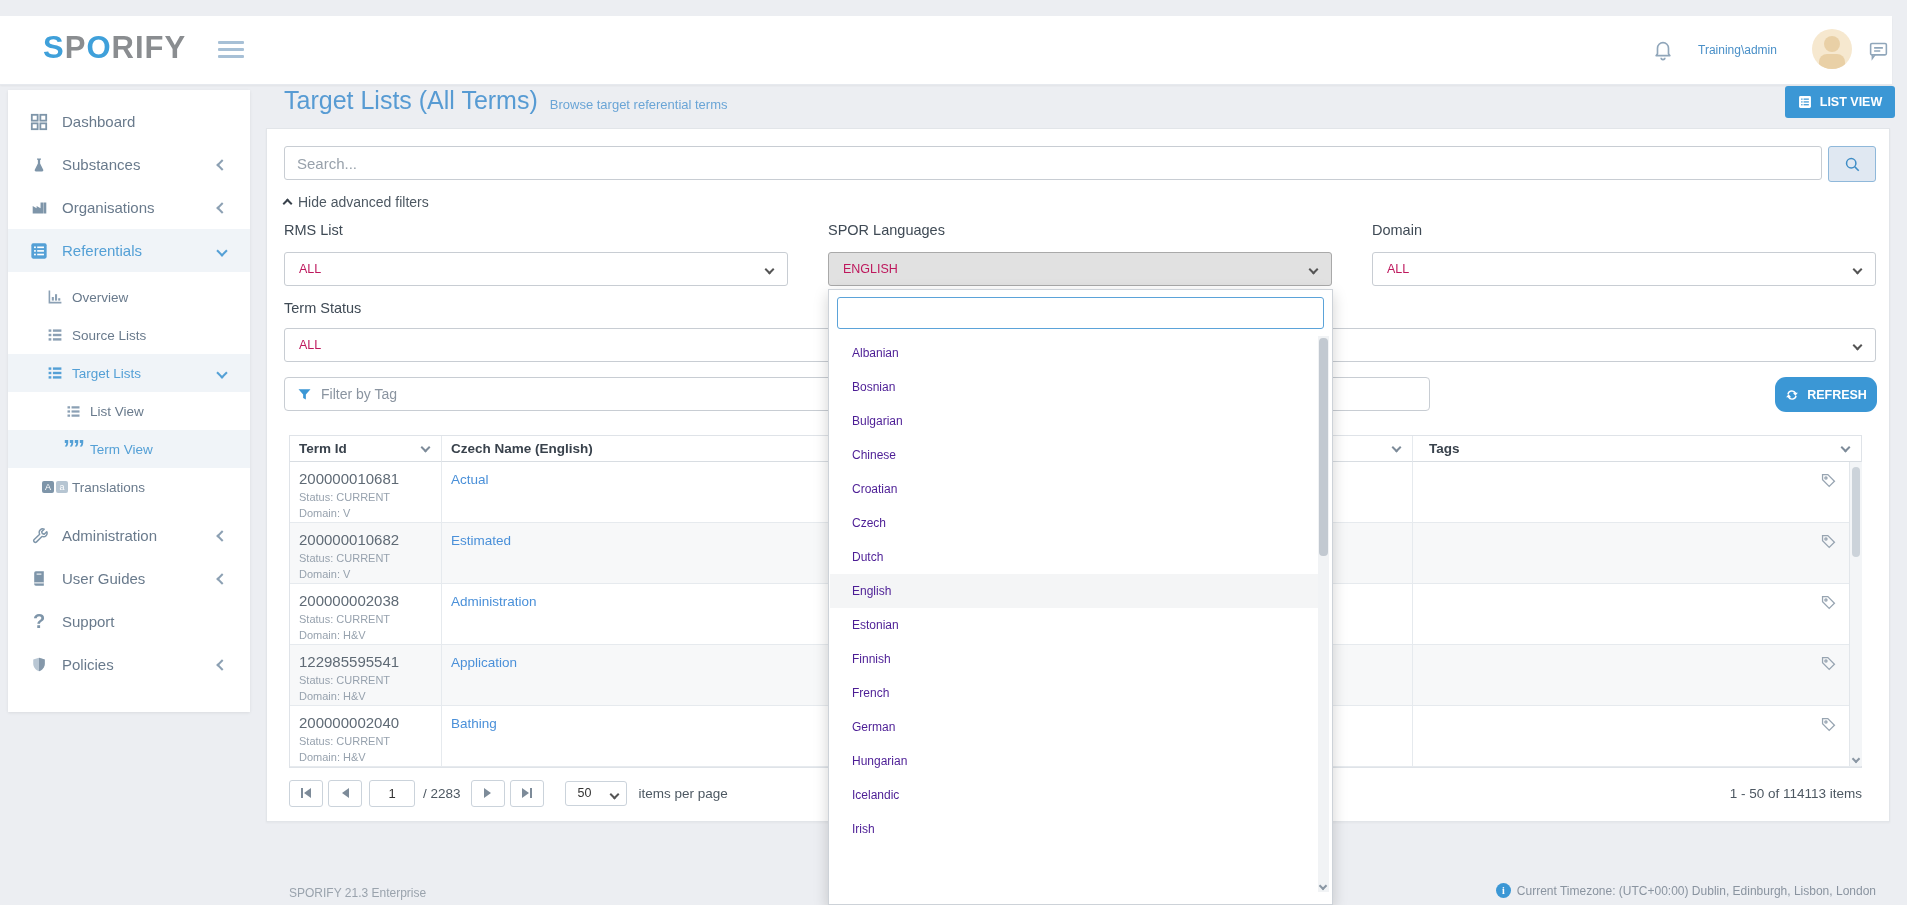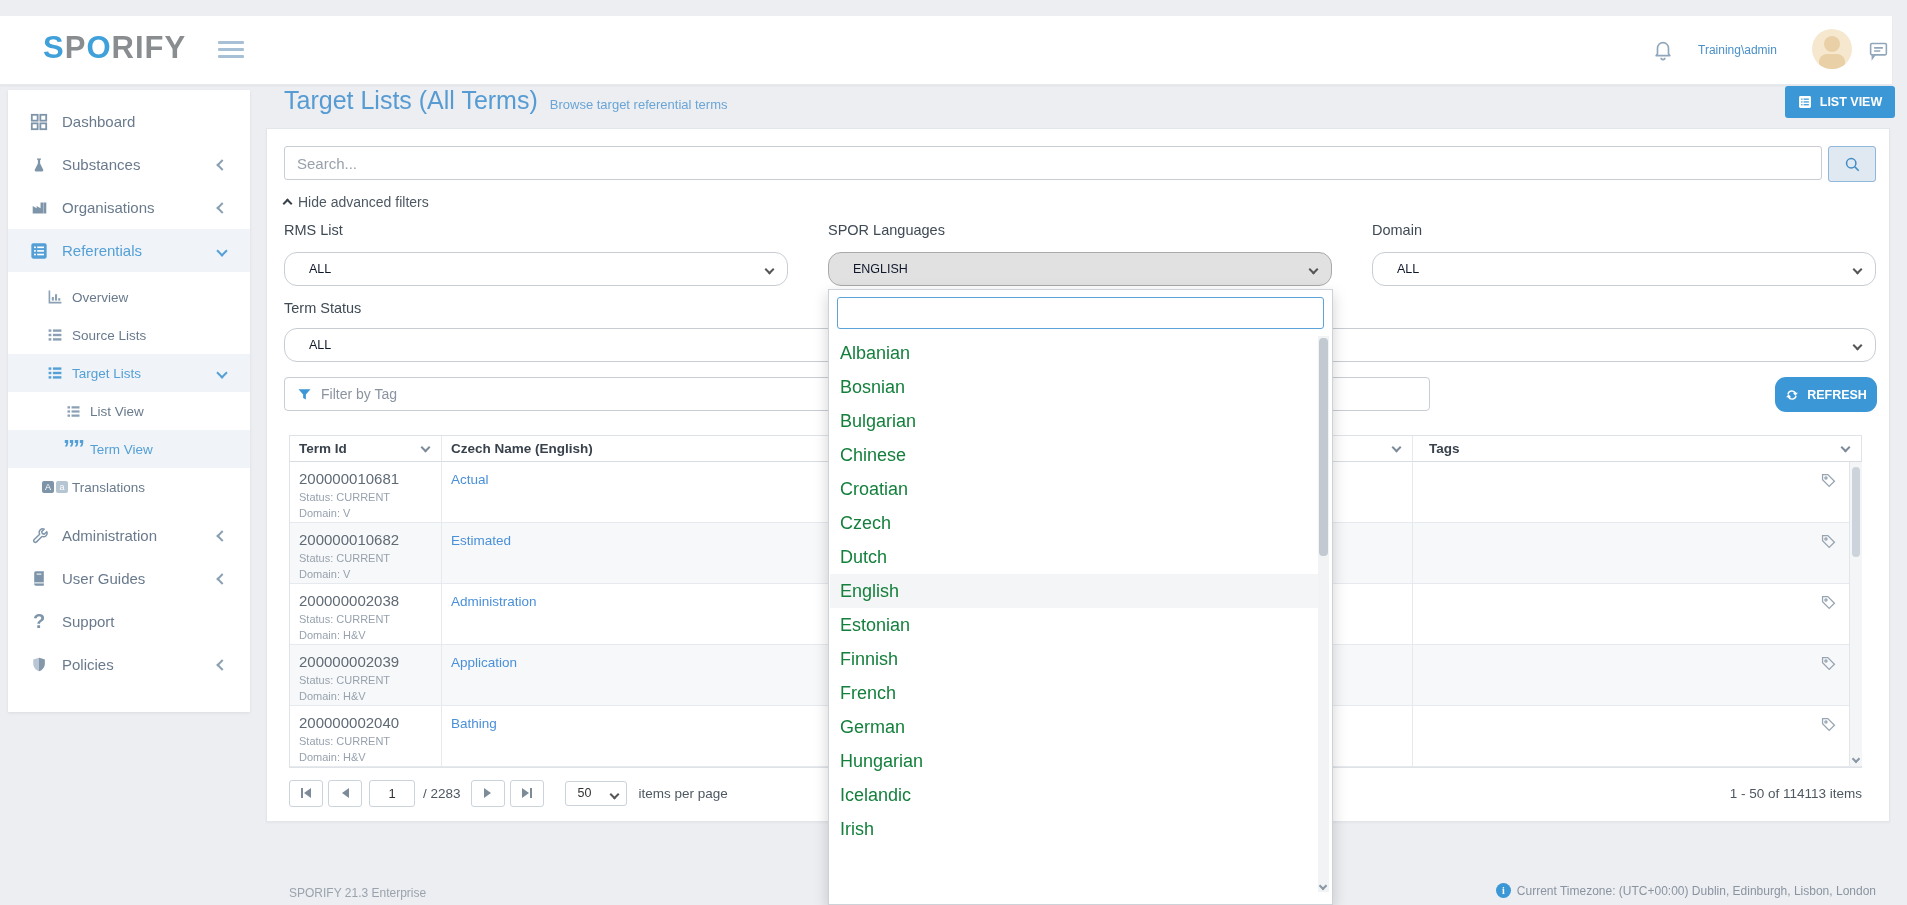--- a/index.html
+++ b/index.html
@@ -45,21 +45,21 @@
   .btn-blue{background:#3b97d5;color:#fff;border:none;border-radius:3px;font-weight:bold;display:flex;align-items:center;justify-content:center;gap:8px;cursor:pointer;font-family:"Liberation Sans",sans-serif;}
   .listview{position:absolute;left:1785px;top:86px;width:110px;height:32px;font-size:12.5px;}
   
   .card{position:absolute;left:266px;top:128px;width:1624px;height:694px;background:#fff;border:1px solid #e2e5e9;box-sizing:border-box;box-shadow:0 1px 2px rgba(0,0,0,.04);}
   .searchbox{position:absolute;left:284px;top:146px;width:1538px;height:34px;border:1px solid #c8cdd3;border-radius:3px;box-sizing:border-box;padding:0 12px;font-size:15px;color:#444;font-family:"Liberation Sans",sans-serif;outline:none;}
   .searchbox::placeholder{color:#98a1ab;}
   .searchbtn{position:absolute;left:1828px;top:146px;width:46px;height:34px;background:#e0e8f2;border:1px solid #8fb8da;border-radius:3px;display:flex;align-items:center;justify-content:center;color:#3f8dc6;cursor:pointer;}
   .hidefilters{position:absolute;left:284px;top:194px;display:flex;align-items:center;font-size:14px;color:#4d5862;cursor:pointer;}
   .hidefilters .chev{width:5px;height:5px;margin-right:7px;margin-top:3px;color:#39424c;}
   .flabel{position:absolute;top:222px;font-size:14.5px;color:#3f4a55;}
-  .fselect{position:absolute;top:252px;width:504px;height:34px;border:1px solid #c8cdd3;border-radius:13px;background:#fff;box-sizing:border-box;display:flex;align-items:center;padding-left:24px;font-size:12.5px;color:#0f172a;cursor:pointer;}
+  .fselect{position:absolute;top:252px;width:504px;height:34px;border:1px solid #c8cdd3;border-radius:3px;background:#fff;box-sizing:border-box;display:flex;align-items:center;padding-left:14px;font-size:12.5px;color:#be185d;cursor:pointer;}
   .fselect .chev,.ppsel .chev{position:absolute;right:14px;top:13px;width:5px;height:5px;color:#555;}
   .fselect.gray{background:#e1e1e1;border-color:#a9a9a9;}
   .statuslabel{position:absolute;left:284px;top:300px;font-size:14.5px;color:#3f4a55;}
   .statussel{position:absolute;left:284px;top:328px;width:1592px;height:34px;}
   .tagbox{position:absolute;left:284px;top:377px;width:1146px;height:34px;border:1px solid #c8cdd3;border-radius:4px;box-sizing:border-box;display:flex;align-items:center;padding-left:12px;gap:9px;cursor:text;background:#fff;}
   .tagbox .ph{font-size:14px;color:#8a94a0;}
   .tagbox .fi{color:#3b97d5;width:15px;height:15px;}
   .refresh{position:absolute;left:1775px;top:377px;width:102px;height:35px;font-size:12.5px;border-radius:11px;}
   
   .tbl{position:absolute;left:289px;top:435px;width:1573px;border:1px solid #dfe3e8;box-sizing:border-box;display:grid;grid-template-columns:152px 494px 477px 448px;grid-auto-rows:auto;background:#fff;}
@@ -84,21 +84,21 @@
   .pginput{width:46px;height:27px;border:1px solid #cbd3db;border-radius:3px;text-align:center;font-size:13px;color:#333;box-sizing:border-box;margin:0 4px 0 2px;font-family:"Liberation Sans",sans-serif;}
   .pgtotal{font-size:13.5px;color:#4d5862;margin:0 10px 0 4px;}
   .ppsel{position:relative;width:62px;height:25px;border:1px solid #cbd3db;border-radius:3px;margin-left:16px;display:flex;align-items:center;padding-left:12px;font-size:12.5px;color:#333;box-sizing:border-box;cursor:pointer;background:#fff;}
   .ppsel .chev{right:8px;top:9px;}
   .pplabel{font-size:13.5px;color:#4d5862;margin-left:12px;}
   .rangelbl{position:absolute;right:45px;top:786px;font-size:13.5px;color:#4d5862;}
   
   .langpanel{position:absolute;left:828px;top:289px;width:505px;height:616px;background:#fff;border:1px solid #cdd2d8;box-shadow:0 5px 14px rgba(0,0,0,.18);box-sizing:border-box;z-index:50;}
   .langsearch{position:absolute;left:8px;top:7px;width:487px;height:32px;border:1px solid #5ba3d9;border-radius:3px;box-sizing:border-box;outline:none;padding:0 10px;font-size:14px;font-family:"Liberation Sans",sans-serif;}
   .langlist{position:absolute;left:1px;top:46px;width:489px;}
-  .lang-item{height:34px;display:flex;align-items:center;padding-left:10px;font-size:18px;color:#15803d;cursor:pointer;}
+  .lang-item{height:34px;display:flex;align-items:center;padding-left:22px;font-size:12px;color:#4c1d95;cursor:pointer;}
   .lang-item.sel{background:#f4f5f6;}
   .lang-sb{position:absolute;right:3px;top:46px;width:11px;height:556px;background:#f1f3f5;}
   .lang-sb .thumb{position:absolute;left:1px;top:2px;width:9px;height:218px;background:#c2c9d1;border-radius:4px;}
   .lang-sb .dn{position:absolute;left:2px;bottom:3px;width:4px;height:4px;color:#8a97a4;}
   
   .foot-l{position:absolute;left:289px;top:886px;font-size:12px;color:#9aa3ad;}
   .foot-r{position:absolute;right:31px;top:883px;display:flex;align-items:center;gap:6px;font-size:12px;color:#8a94a0;}
   .info-ic{width:15px;height:15px;border-radius:50%;background:#3b97d5;color:#fff;font-size:10px;font-weight:bold;display:flex;align-items:center;justify-content:center;font-family:"Liberation Serif",serif;}
   svg{display:block;}
 </style>
@@ -421,21 +421,21 @@
   <div class="td">
       <span class="tagicon">
         <svg viewBox="0 0 20 20" width="17" height="17" fill="none" stroke="currentColor" stroke-width="1.5">
           <path d="M3 3 h6.2 l7.8 7.8 -6.2 6.2 -7.8-7.8 z"></path>
           <circle cx="7" cy="7" r="1.3"></circle>
         </svg>
       </span>
     </div>
 
   <div class="td" style="background:#f7f8f9;">
-    <div class="tid">200000002039</div>
+    <div class="tid">122985595541</div>
     <div class="tsub">Status: CURRENT</div>
     <div class="tsub">Domain: H&amp;V</div>
   </div>
   <div class="td" style="background:#f7f8f9;"><a class="tlink">Application</a></div>
   <div class="td" style="background:#f7f8f9;"></div>
   <div class="td" style="background:#f7f8f9;">
       <span class="tagicon">
         <svg viewBox="0 0 20 20" width="17" height="17" fill="none" stroke="currentColor" stroke-width="1.5">
           <path d="M3 3 h6.2 l7.8 7.8 -6.2 6.2 -7.8-7.8 z"></path>
           <circle cx="7" cy="7" r="1.3"></circle>

